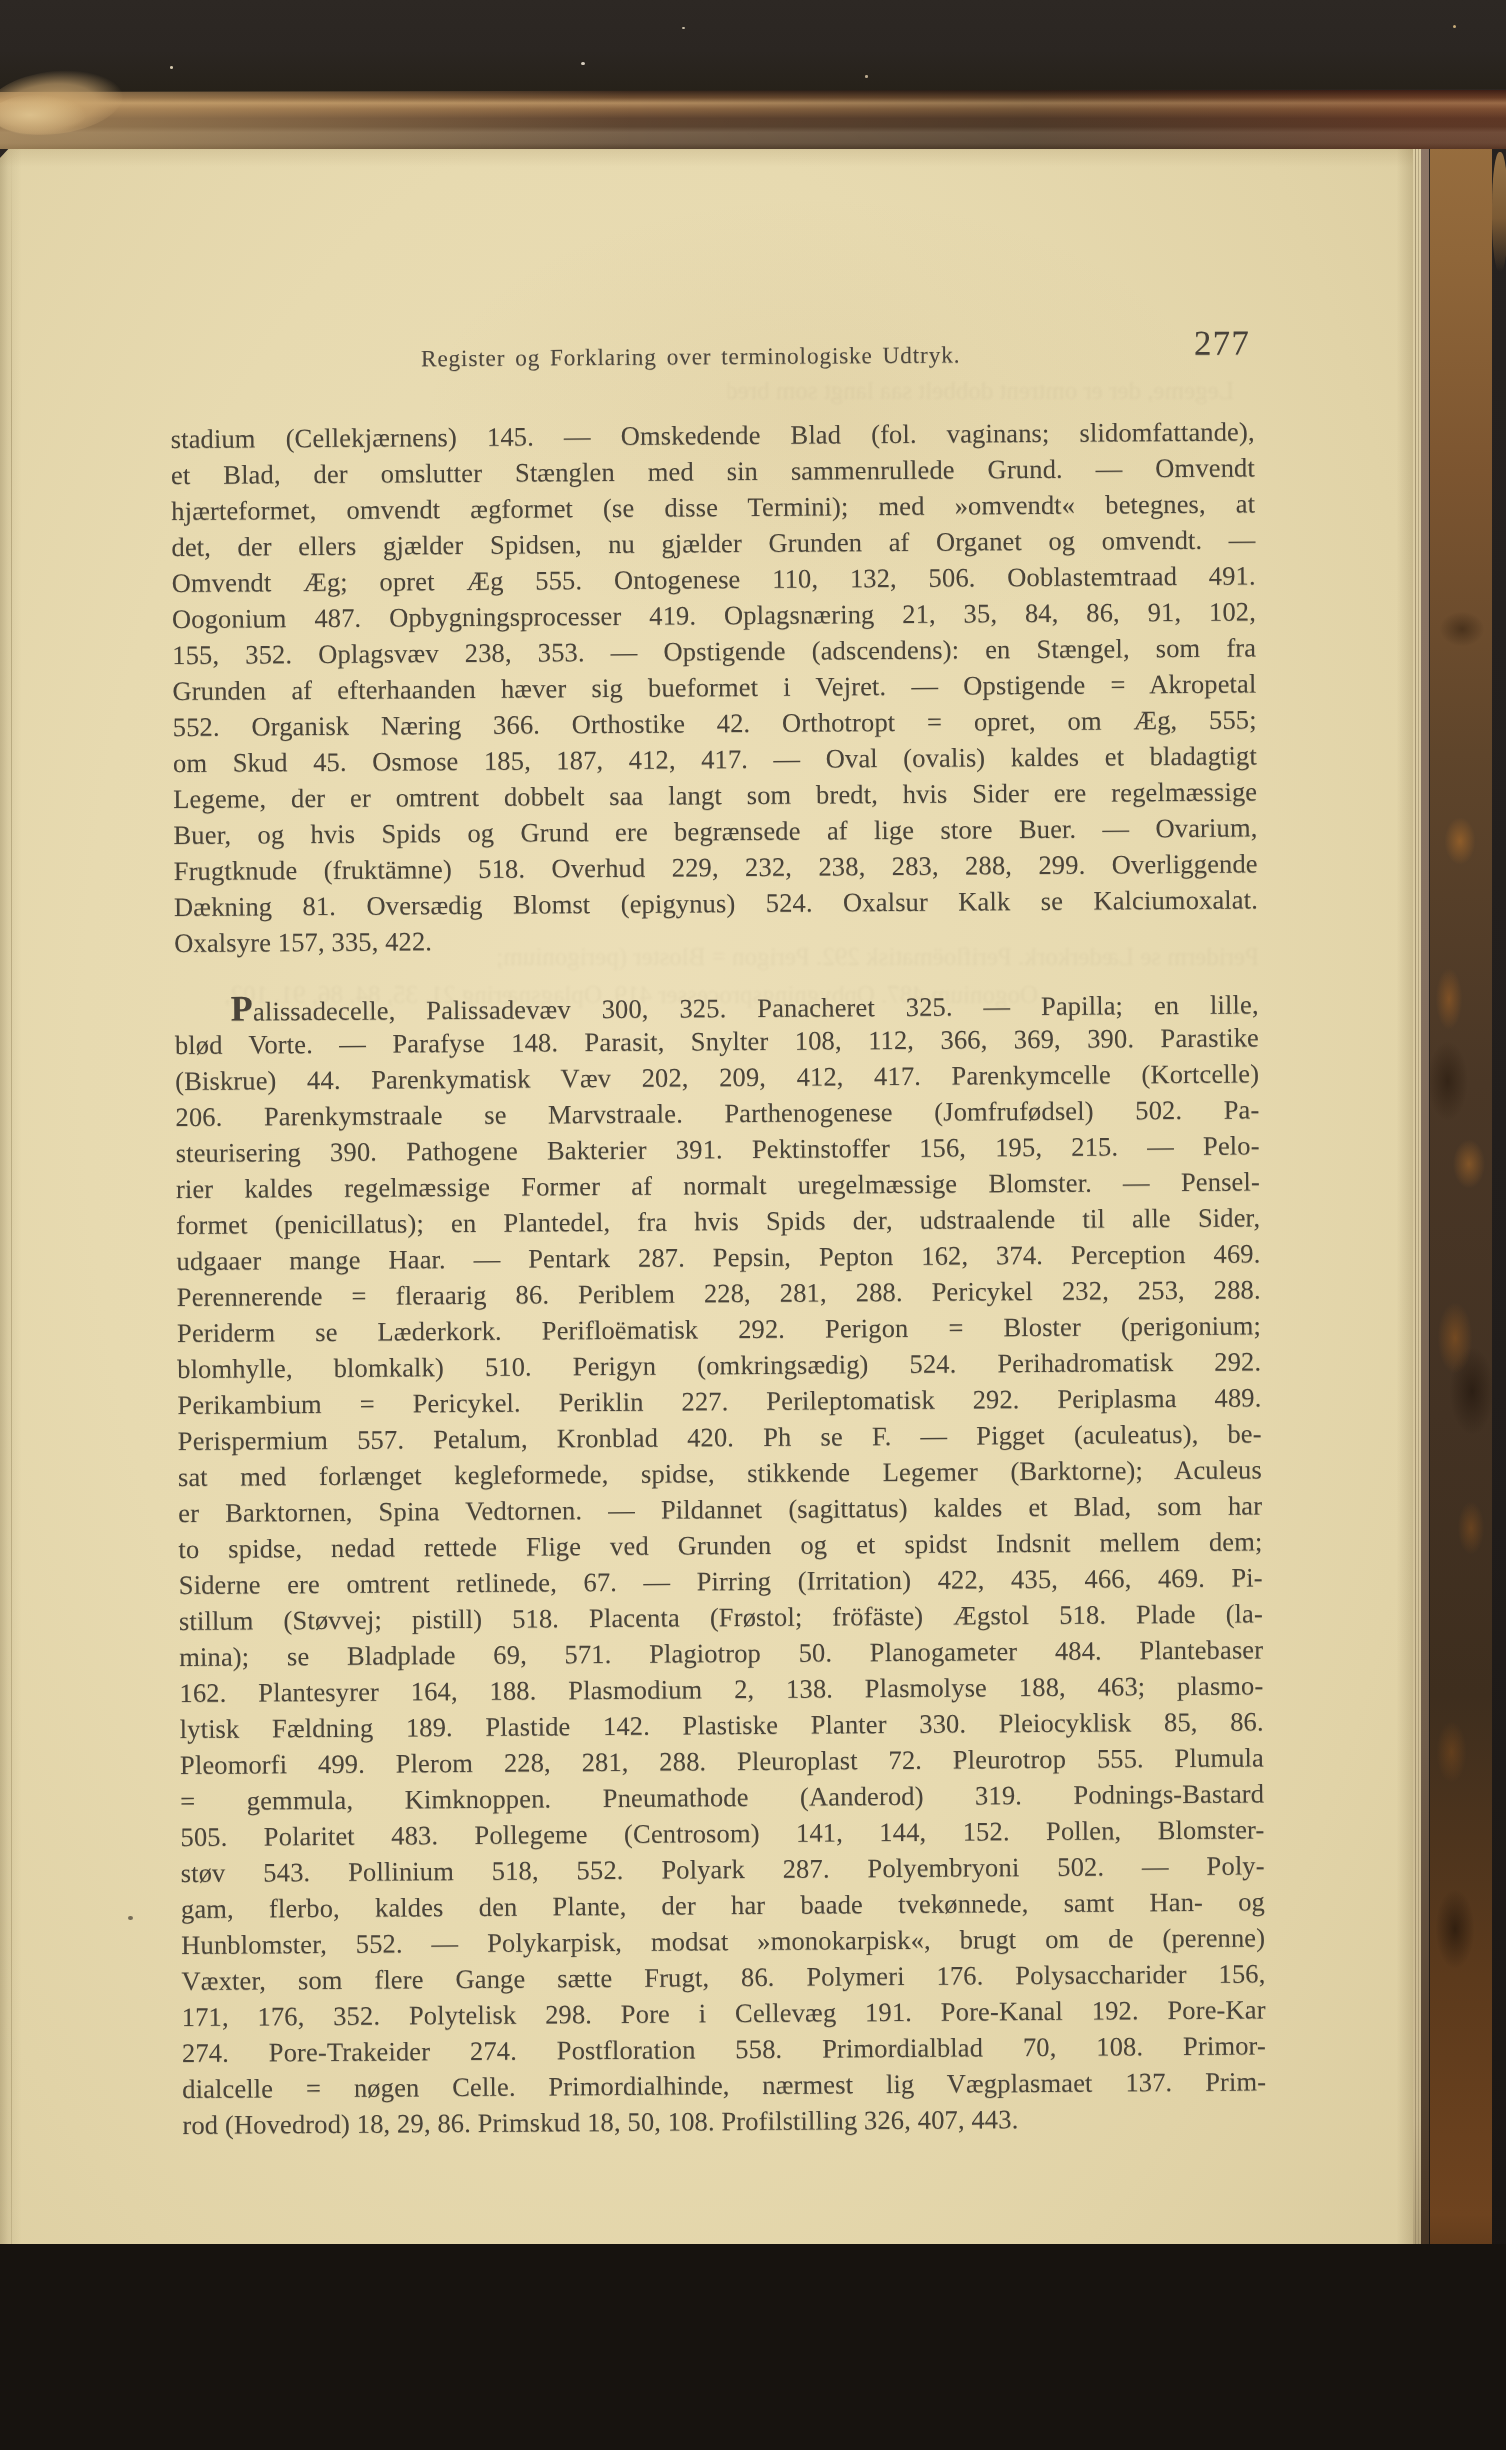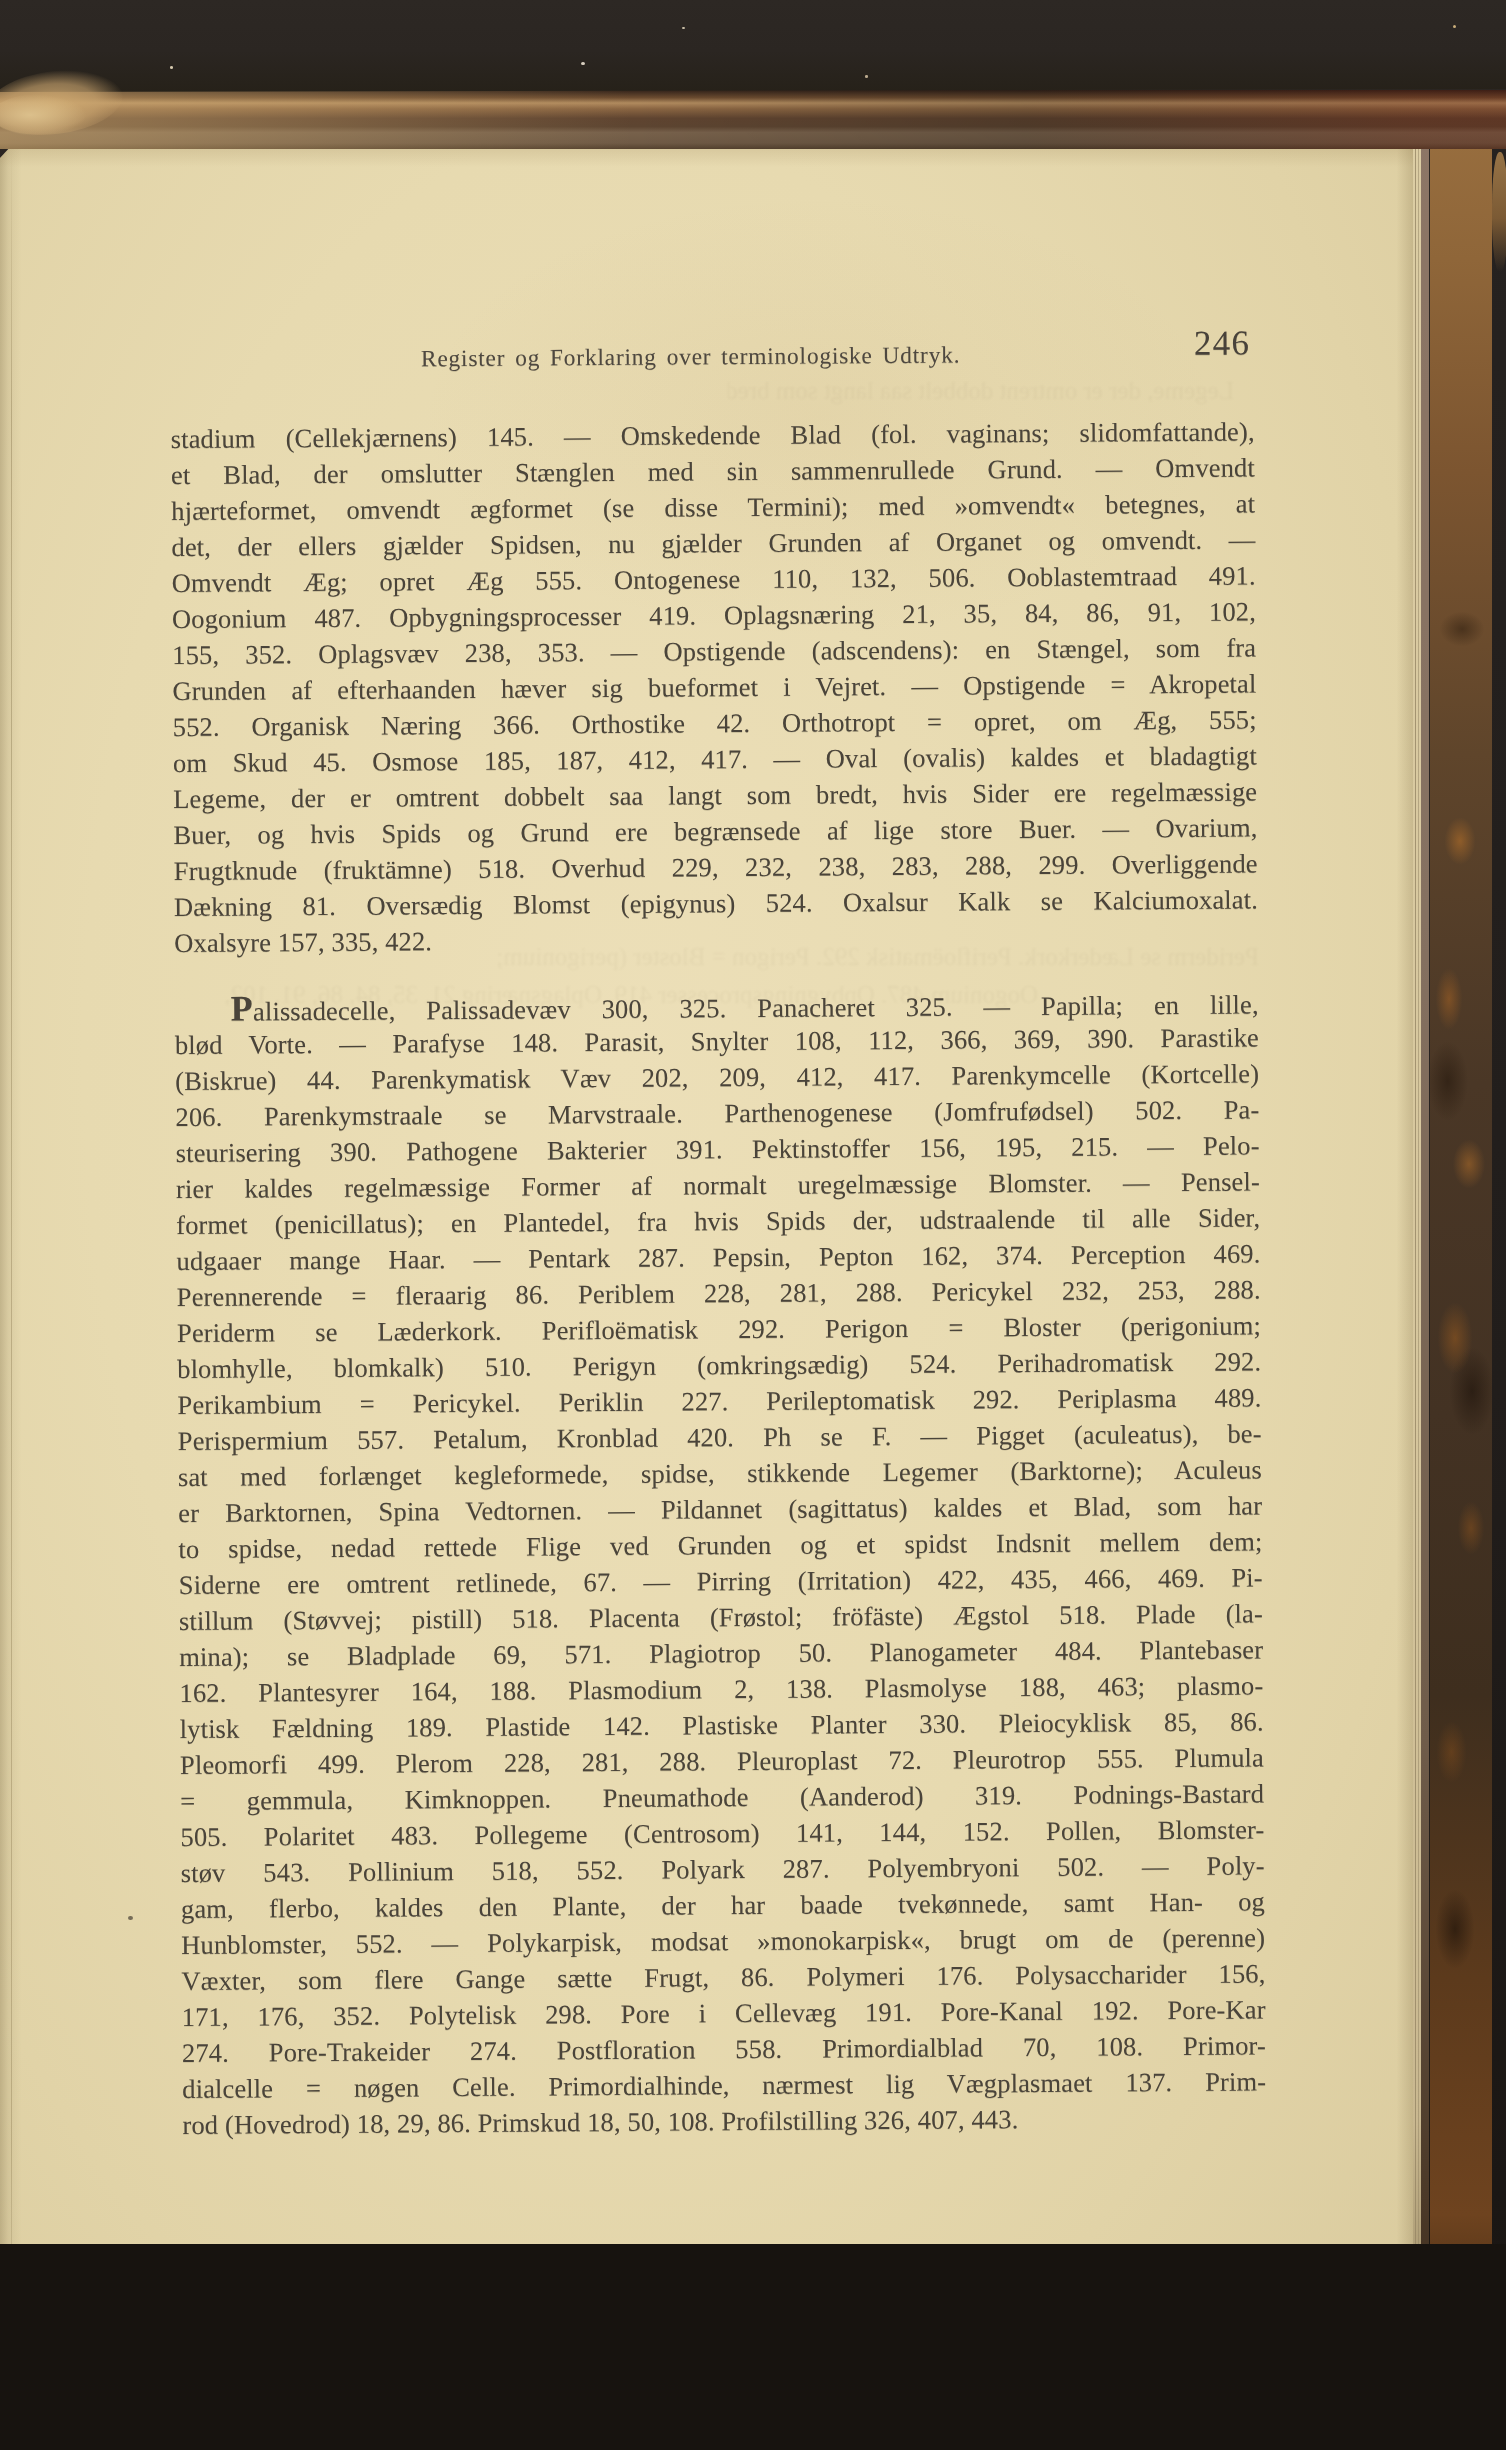--- a/index.html
+++ b/index.html
@@ -112,21 +112,21 @@
 
     <div class="ghost" style="left:728px;top:233px;width:506px;">Legeme, der er omtrent dobbelt saa langt som bredt, hvis Sider ere regelmæssige</div>
     <div class="ghost" style="left:272px;top:799px;width:987px;">Periderm se Læderkork. Perifloëmatisk 292. Perigon = Bloster (perigonium;</div>
     <div class="ghost" style="left:190px;top:837px;width:848px;">Oogonium 487. Opbygningsprocesser 419. Oplagsnæring 21, 35, 84, 86, 91, 102,</div>
     <div class="ink-dot"></div>
 
     <div class="text-block">
 
       <div class="running-head">
         <span class="head-title">Register og Forklaring over terminologiske Udtryk.</span>
-        <span class="folio">246</span>
+        <span class="folio">277</span>
       </div>
 
       <div class="para para1">
         <div class="line">stadium (Cellekjærnens) 145. — Omskedende Blad (fol. vaginans; slidomfattande),</div>
         <div class="line">et Blad, der omslutter Stænglen med sin sammenrullede Grund. — Omvendt</div>
         <div class="line">hjærteformet, omvendt ægformet (se disse Termini); med »omvendt« betegnes, at</div>
         <div class="line">det, der ellers gjælder Spidsen, nu gjælder Grunden af Organet og omvendt. —</div>
         <div class="line">Omvendt Æg; opret Æg 555. Ontogenese 110, 132, 506. Ooblastemtraad 491.</div>
         <div class="line">Oogonium 487. Opbygningsprocesser 419. Oplagsnæring 21, 35, 84, 86, 91, 102,</div>
         <div class="line">155, 352. Oplagsvæv 238, 353. — Opstigende (adscendens): en Stængel, som fra</div>

